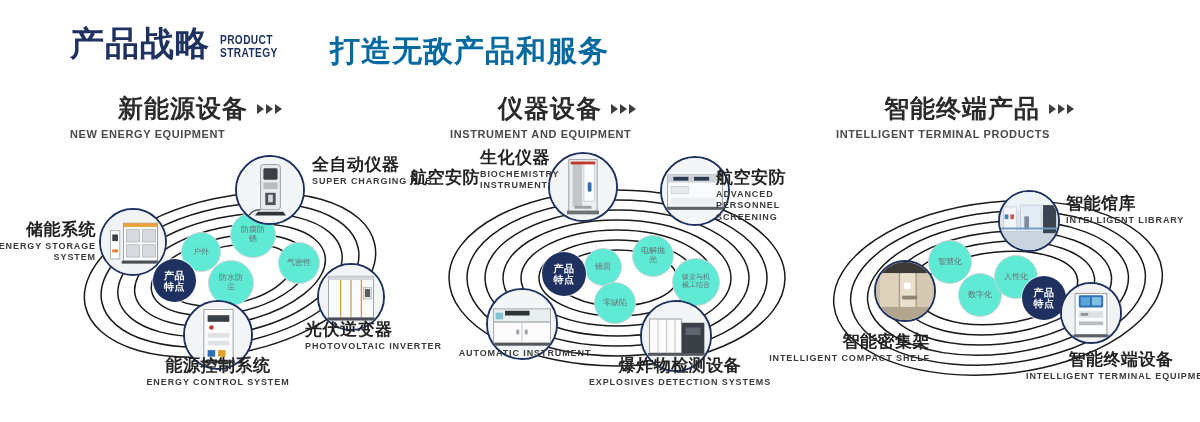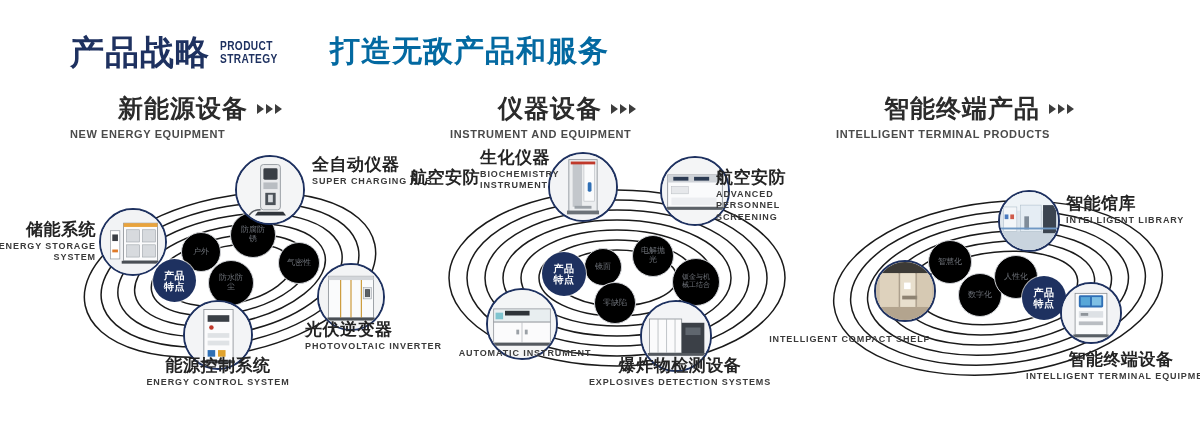--- a/index.html
+++ b/index.html
@@ -6,21 +6,21 @@
   body{
     width:1200px;height:422px;
     background:#ffffff;
     font-family:"Liberation Sans","DejaVu Sans",sans-serif;
     overflow:hidden;
     position:relative;
   }
   .stage{position:absolute;left:0;top:0;width:1200px;height:422px;}
 
   
-  .hdr{position:absolute;left:70px;top:35px;display:flex;align-items:center;}
+  .hdr{position:absolute;left:70px;top:26px;display:flex;align-items:flex-end;}
   .hdr-cn{
     font-size:34px;font-weight:bold;color:#1e3160;
     letter-spacing:1px;line-height:1;
     font-family:"DejaVu Sans",sans-serif;
   }
   .hdr-en{
     margin-left:10px;margin-bottom:1px;
     color:#1e3160;font-weight:bold;
     font-size:13px;line-height:13px;letter-spacing:0.5px;
     font-family:"Liberation Sans",sans-serif;
@@ -64,21 +64,21 @@
   .node{
     position:absolute;border-radius:50%;
     border:2px solid #1e3160;
     overflow:hidden;background:#e9ecef;
     box-sizing:border-box;
   }
   .node .art{position:absolute;left:0;top:0;width:100%;height:100%;}
 
   .feat{
     position:absolute;border-radius:50%;
-    border:1px solid #d2d4d8;background:#000000;
+    border:1px solid #d2d4d8;background:#5eead4;
     color:#6b6f76;
     display:flex;align-items:center;justify-content:center;
     text-align:center;line-height:1.12;
     font-family:"DejaVu Sans",sans-serif;
     box-sizing:border-box;
   }
   .core{
     position:absolute;border-radius:50%;
     background:#1e3160;color:#ffffff;
     display:flex;align-items:center;justify-content:center;
@@ -426,20 +426,21 @@
         <rect x="4" y="12" width="20" height="36" fill="#ded2bd"></rect>
         <rect x="26" y="12" width="16" height="36" fill="#e8dfcd"></rect>
         <rect x="44" y="12" width="16" height="36" fill="#d6c9b3"></rect>
         <rect x="30" y="22" width="7" height="7" fill="#ffffff"></rect>
         <rect x="28" y="36" width="16" height="4" fill="#8d8271"></rect>
         <line x1="25" y1="12" x2="25" y2="48" stroke="#9c9080" stroke-width="0.8"></line>
         <line x1="43" y1="12" x2="43" y2="48" stroke="#9c9080" stroke-width="0.8"></line>
       </svg>
     </div>
     <div class="lbl ta-r" style="left:-60px;top:172px;width:180px;">
+      <div class="lbl-cn">智能密集架</div>
       <div class="lbl-en" style="white-space:normal;">INTELLIGENT COMPACT SHELF</div>
     </div>
 
     <div class="node" style="left:250px;top:122px;width:62px;height:62px;">
       <svg class="art" viewBox="0 0 62 62">
         <rect x="0" y="0" width="62" height="62" fill="#f2f3f5"></rect>
         <rect x="14" y="10" width="34" height="44" fill="#fafbfc" stroke="#8d9298" stroke-width="0.9"></rect>
         <rect x="18" y="12" width="26" height="13" rx="1.5" fill="#2f6fb5"></rect>
         <rect x="20" y="14" width="10" height="9" fill="#58a7d8"></rect>
         <rect x="32" y="14" width="10" height="9" fill="#7fc0e5"></rect>

